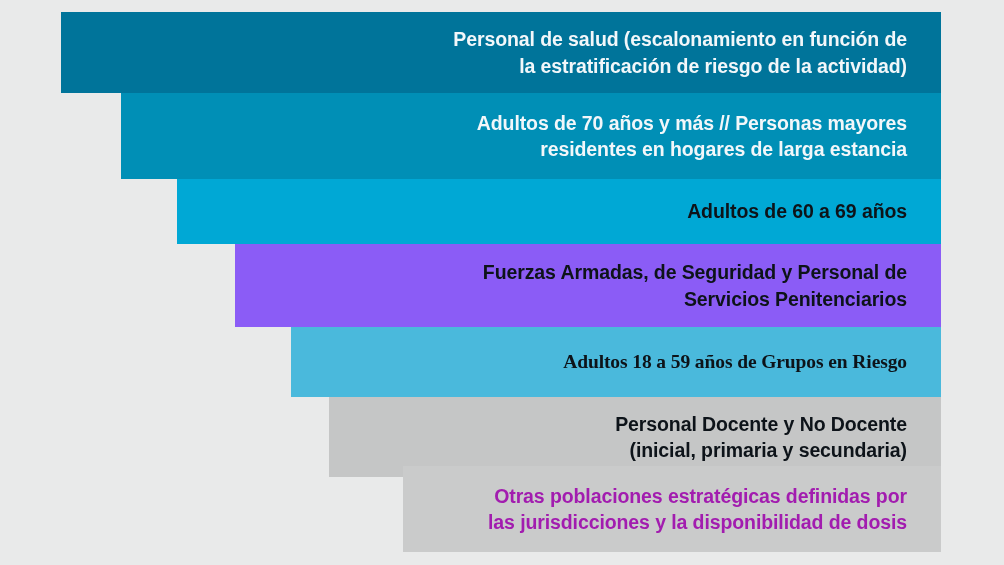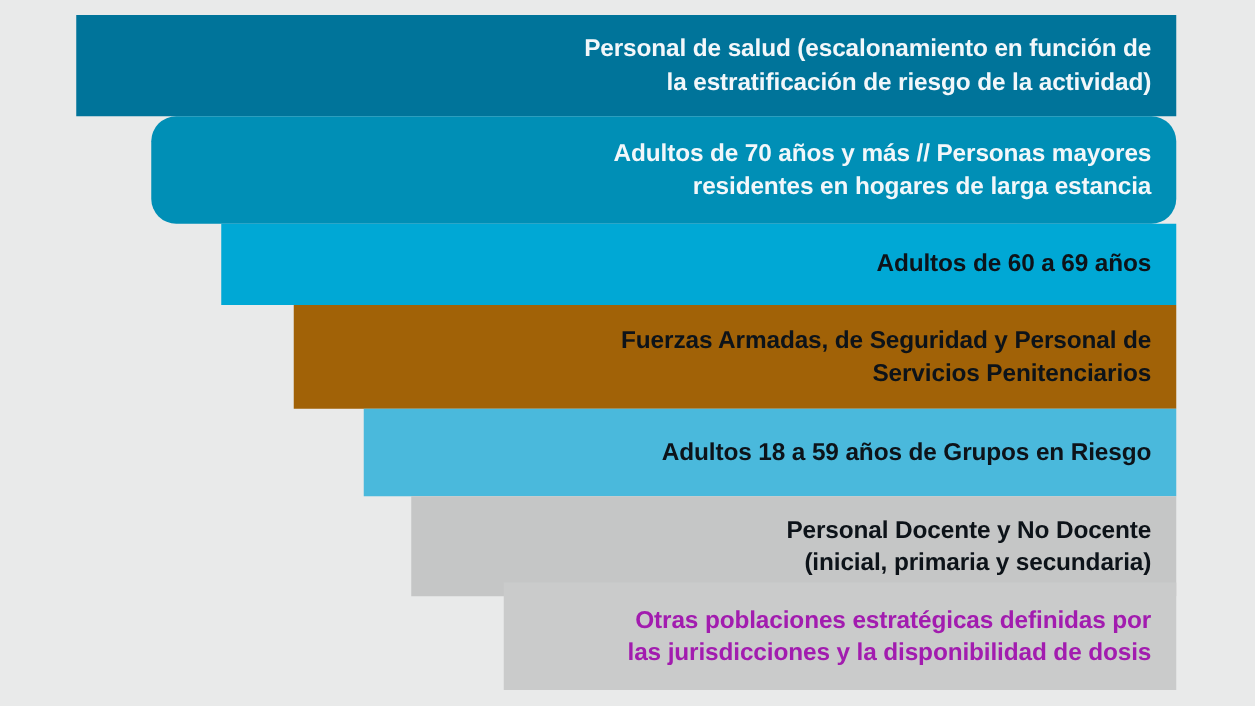--- a/index.html
+++ b/index.html
@@ -15,59 +15,59 @@
     overflow: hidden;
     font-family: "Liberation Sans", sans-serif;
   }
   .bar {
     position: absolute;
     right: 63px;
     display: flex;
     align-items: center;
     justify-content: flex-end;
     box-sizing: border-box;
-    padding-right: 20px;
+    padding-right: 34px;
   }
   .bar-label {
     text-align: right;
     white-space: pre-line;
     font-weight: 700;
     font-size: 19.5px;
     line-height: 26.5px;
     letter-spacing: -0.1px;
   }
   
   .bar-0 { left: 61px;  top: 12px;  height: 81px; }
   .bar-1 { left: 121px; top: 93px;  height: 86px; }
   .bar-2 { left: 177px; top: 179px; height: 65px; justify-content: flex-end; }
   .bar-3 { left: 235px; top: 244px; height: 83px; }
-  .bar-4 { left: 291px; top: 327px; height: 70px; }
+  .bar-4 { left: 291px; top: 327px; height: 70px; font-family: Liberation Serif, serif; }
   .bar-5 { left: 329px; top: 397px; height: 80px; }
   .bar-6 { left: 403px; top: 466px; height: 86px; }
 </style>
 </head>
 <body>
 
 <div class="canvas" style="background: rgb(233, 234, 234);">
 
   <div class="bar bar-0" style="background: rgb(0, 116, 154); color: rgb(242, 247, 250);">
     <div class="bar-label">Personal de salud (escalonamiento en función de
 la estratificación de riesgo de la actividad)</div>
   </div>
 
-  <div class="bar bar-1" style="background: rgb(0, 143, 182); color: rgb(242, 247, 250); border-radius: 20px;">
+  <div class="bar bar-1" style="background: rgb(0, 143, 182); color: rgb(242, 247, 250);">
     <div class="bar-label">Adultos de 70 años y más // Personas mayores
 residentes en hogares de larga estancia</div>
   </div>
 
   <div class="bar bar-2" style="background: rgb(0, 168, 213); color: rgb(13, 19, 25);">
     <div class="bar-label">Adultos de 60 a 69 años</div>
   </div>
 
-  <div class="bar bar-3" style="background: #a16207; color: rgb(13, 19, 25);">
+  <div class="bar bar-3" style="background: #8b5cf6; color: rgb(13, 19, 25);">
     <div class="bar-label">Fuerzas Armadas, de Seguridad y Personal de
 Servicios Penitenciarios</div>
   </div>
 
   <div class="bar bar-4" style="background: rgb(74, 185, 220); color: rgb(13, 19, 25);">
     <div class="bar-label">Adultos 18 a 59 años de Grupos en Riesgo</div>
   </div>
 
   <div class="bar bar-5" style="background: rgb(197, 198, 198); color: rgb(13, 19, 25);">
     <div class="bar-label">Personal Docente y No Docente

